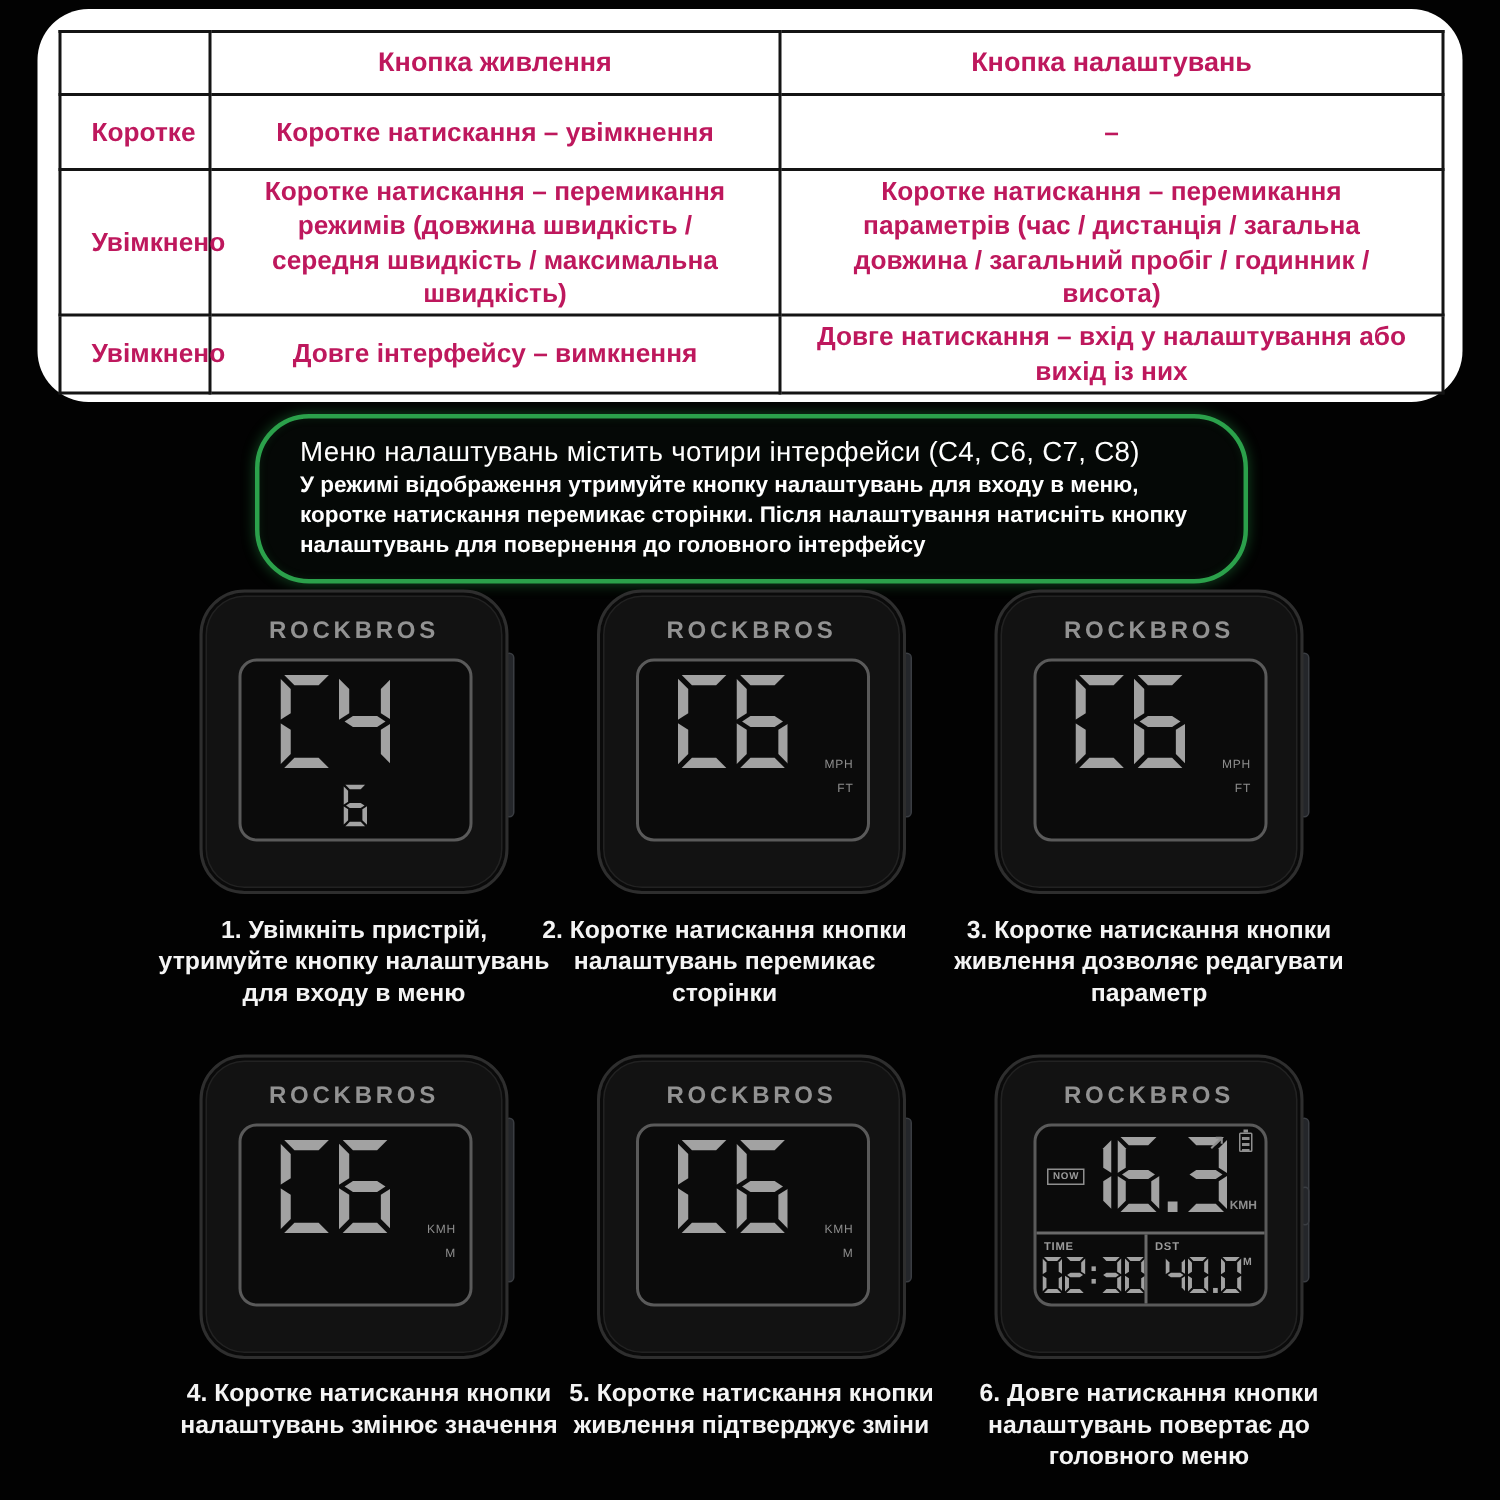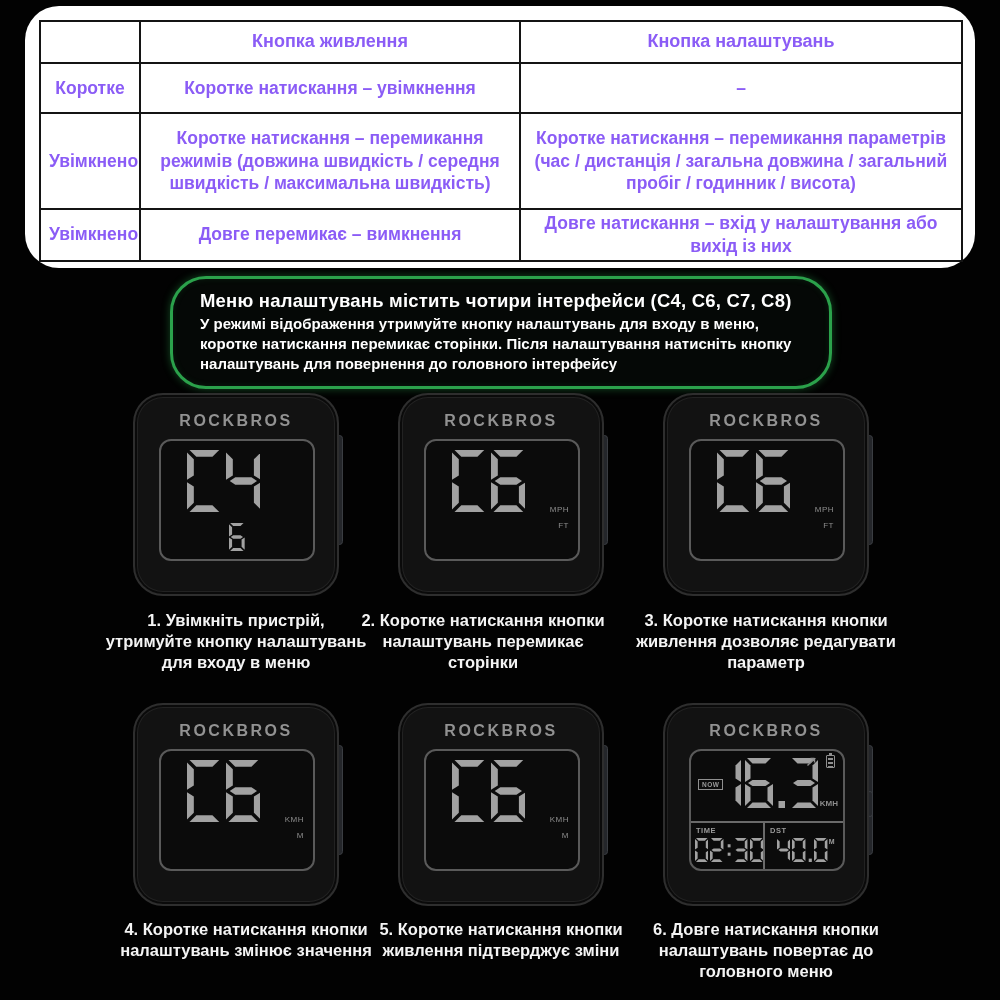--- a/index.html
+++ b/index.html
@@ -6,30 +6,30 @@
   html,body { background:#000; }
   body { font-family:"Liberation Sans", sans-serif; }
   .page { position:relative; width:1000px; height:1000px; background:#020202; overflow:hidden; }
 
   
   .card { position:absolute; left:25px; top:6px; width:950px; height:262px;
           background:#ffffff; border-radius:34px; }
   table.fn { position:absolute; left:14px; top:14px; width:922px; height:234px;
              border-collapse:collapse; table-layout:fixed; }
   table.fn td, table.fn th { border:2px solid #141414; text-align:center; vertical-align:middle;
-             font-size:17.5px; font-weight:700; color:#8b5cf6; padding:2px 8px; line-height:1.3; }
+             font-size:17.5px; font-weight:700; color:#be185d; padding:2px 20px; line-height:1.3; }
   table.fn th { font-size:18px; }
   tr.r-head { height:42px; } tr.r-1 { height:50px; } tr.r-2 { height:96px; } tr.r-3 { height:46px; }
 
   
   .note { position:absolute; left:170px; top:276px; width:662px;
           border:3px solid #2ba14b; border-radius:36px; background:#050806;
           box-shadow:0 0 9px rgba(43,161,75,.45), inset 0 0 6px rgba(43,161,75,.15);
           padding:11px 24px 13px 27px; color:#ffffff; }
-  .note-title { font-size:18.5px; font-weight:700; letter-spacing:.2px; margin-bottom:2px; }
+  .note-title { font-size:18.5px; font-weight:400; letter-spacing:.2px; margin-bottom:2px; }
   .note-body  { font-size:15px;  font-weight:700; line-height:1.32; }
 
   
   .device { position:absolute; width:206px; height:203px; }
   .dev-body { position:absolute; inset:0; background:#121212; border:2px solid #2e2e2e;
               border-radius:30px; box-shadow: inset 0 0 0 2px #0a0a0a, inset 0 0 0 3px #222; }
   .side-btn { position:absolute; right:-4px; top:42px; width:7px; height:110px;
               background:#24262a; border:1px solid #3a3d42; border-radius:4px; }
   .side-btn2 { position:absolute; right:-4px; top:88px; width:6px; height:26px;
               background:#24262a; border:1px solid #3a3d42; border-radius:3px; }
@@ -90,21 +90,21 @@
         <td>Коротке натискання – увімкнення</td>
         <td>–</td>
       </tr>
       <tr class="r-2">
         <td>Увімкнено</td>
         <td>Коротке натискання – перемикання режимів (довжина швидкість / середня швидкість / максимальна швидкість)</td>
         <td>Коротке натискання – перемикання параметрів (час / дистанція / загальна довжина / загальний пробіг / годинник / висота)</td>
       </tr>
       <tr class="r-3">
         <td>Увімкнено</td>
-        <td>Довге перемикає – вимкнення</td>
+        <td>Довге інтерфейсу – вимкнення</td>
         <td>Довге натискання – вхід у налаштування або вихід із них</td>
       </tr>
     </tbody>
       </table>
   </div>
 
   <div class="note">
     <div class="note-title">Меню налаштувань містить чотири інтерфейси (C4, C6, C7, C8)</div>
     <div class="note-body">У режимі відображення утримуйте кнопку налаштувань для входу в меню, коротке натискання перемикає сторінки. Після налаштування натисніть кнопку налаштувань для повернення до головного інтерфейсу</div>
   </div>

